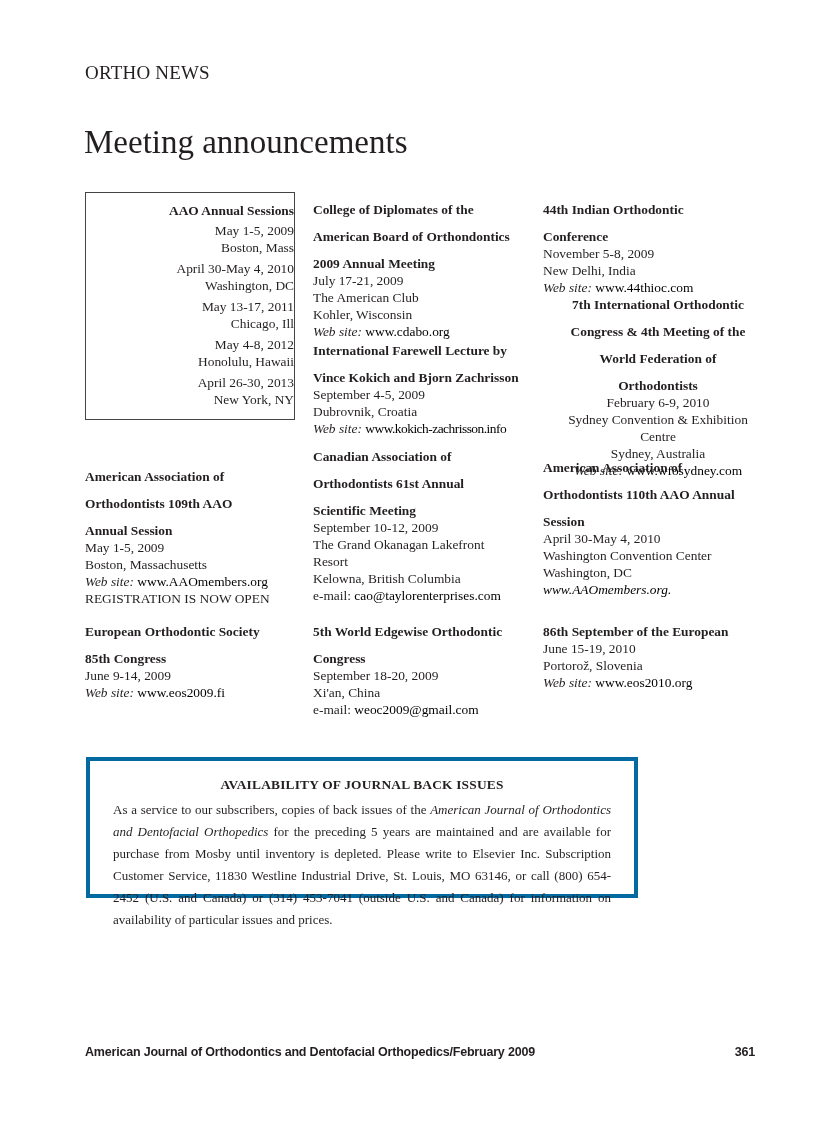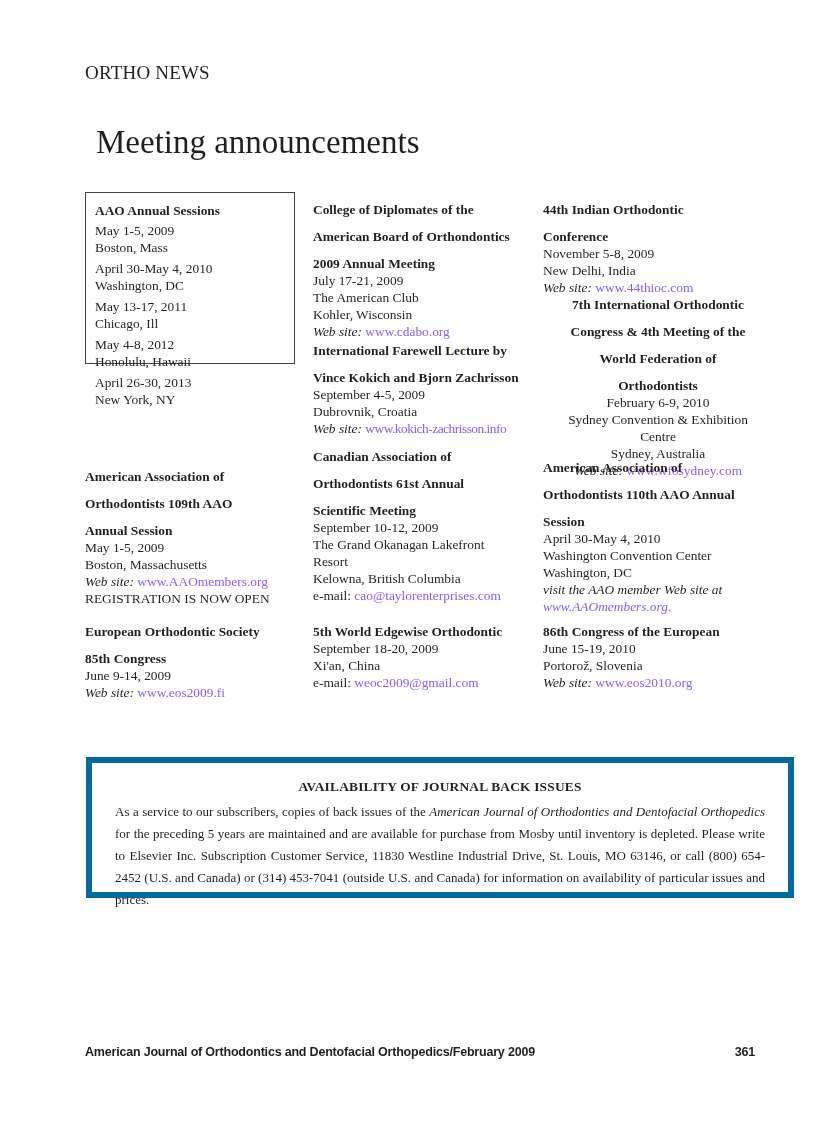--- a/index.html
+++ b/index.html
@@ -1,34 +1,34 @@
 <!DOCTYPE html>
 <html><head>
 <meta charset="utf-8">
 <style>
   html, body { margin: 0; padding: 0; background: #ffffff; }
   body { width: 838px; height: 1122px; position: relative; overflow: hidden;
          font-family: "Liberation Serif", "DejaVu Serif", serif; color: #231f20; }
   .section-label { position: absolute; left: 85px; top: 62px; font-size: 19px; letter-spacing: 0.2px; }
-  .page-title { position: absolute; left: 96px; top: 122px; font-size: 33px; font-weight: normal; margin: 0; line-height: 40px; }
+  .page-title { position: absolute; left: 84px; top: 122px; font-size: 33px; font-weight: normal; margin: 0; line-height: 40px; }
   .col { position: absolute; width: 225px; font-size: 13.4px; line-height: 17px; }
   .col1 { left: 85px; }
   .col2 { left: 313px; }
   .col3 { left: 543px; width: 230px; }
   .entry { position: absolute; left: 0; right: 0; }
   .entry .t { font-weight: bold; margin-top: 10px; }
   .entry .l { white-space: nowrap; }
   .ital { font-style: italic; }
-  .link { color: #8b5cf6; font-family: Liberation Serif, serif; }
-  .boxed { position: absolute; left: 85px; top: 192px; width: 210px; height: 172px;
-           border: 1px solid #444; box-sizing: border-box; padding: 9px 0 0 9px; font-size: 13.4px; line-height: 17px; }
+  .link { color: #000000; font-family: Liberation Serif, serif; }
+  .boxed { position: absolute; left: 85px; top: 192px; width: 210px; height: 228px;
+           border: 1px solid #444; box-sizing: border-box; padding: 9px 0 0 9px; font-size: 13.4px; line-height: 17px; text-align: right; }
   .boxed .t { font-weight: bold; margin-bottom: 3px; }
   .boxed .grp { margin-bottom: 4px; }
-  .notice { position: absolute; left: 86px; top: 757px; width: 708px; height: 141px;
-            border: 6px solid #0369a1; box-sizing: border-box; padding: 16px 17px 0 17px; }
+  .notice { position: absolute; left: 86px; top: 757px; width: 552px; height: 141px;
+            border: 4px solid #0369a1; box-sizing: border-box; padding: 16px 17px 0 17px; }
   .notice h2 { margin: 0 0 6px 0; font-size: 13.4px; font-weight: bold; text-align: center; letter-spacing: 0.2px; }
   .notice p { margin: 6px; font-size: 13px; line-height: 22px; text-align: justify; }
   .footer { position: absolute; left: 85px; top: 1045px; width: 670px; font-family: "Liberation Sans", "DejaVu Sans", sans-serif;
             font-size: 12.5px; font-weight: bold; letter-spacing: -0.2px; }
   .footer .pg { position: absolute; right: 0; top: 0; }
 </style>
 </head>
 <body>
 
 <div class="section-label">ORTHO NEWS</div>
@@ -98,20 +98,21 @@
     <div class="t l">Orthodontists 61st Annual</div>
     <div class="t l">Scientific Meeting</div>
     <div class="l">September 10-12, 2009</div>
     <div class="l">The Grand Okanagan Lakefront</div>
     <div class="l">Resort</div>
     <div class="l">Kelowna, British Columbia</div>
     <div class="l"><span>e-mail:</span> <span class="link">cao@taylorenterprises.com</span></div>
   </div>
   <div class="entry" style="top:613px;">
     <div class="t l">5th World Edgewise Orthodontic</div>
+    <div class="t l">Congress</div>
     <div class="l">September 18-20, 2009</div>
     <div class="l">Xi'an, China</div>
     <div class="l"><span>e-mail:</span> <span class="link">weoc2009@gmail.com</span></div>
   </div>
 </div>
 
 <div class="col col3" style="top:0;">
   <div class="entry" style="top:191px;">
     <div class="t l">44th Indian Orthodontic</div>
     <div class="t l">Conference</div>
@@ -130,25 +131,24 @@
     <div class="l">Sydney, Australia</div>
     <div class="l"><span class="ital">Web site:</span> <span class="link">www.wfosydney.com</span></div>
   </div>
   <div class="entry" style="top:449px;">
     <div class="t l">American Association of</div>
     <div class="t l">Orthodontists 110th AAO Annual</div>
     <div class="t l">Session</div>
     <div class="l">April 30-May 4, 2010</div>
     <div class="l">Washington Convention Center</div>
     <div class="l">Washington, DC</div>
-    <div class="l ital">visit the AAO member Web site at</div>
     <div class="l ital link">www.AAOmembers.org.</div>
   </div>
   <div class="entry" style="top:613px;">
-    <div class="t l">86th Congress of the European</div>
+    <div class="t l">86th September of the European</div>
     <div class="l">June 15-19, 2010</div>
     <div class="l">Portorož, Slovenia</div>
     <div class="l"><span class="ital">Web site:</span> <span class="link">www.eos2010.org</span></div>
   </div>
 </div>
 
 <div class="notice">
   <h2>AVAILABILITY OF JOURNAL BACK ISSUES</h2>
   <p><span>As a service to our subscribers, copies of back issues of the </span><span class="ital">American Journal of Orthodontics and Dentofacial Orthopedics</span><span> for the preceding 5 years are maintained and are available for purchase from Mosby until inventory is depleted. Please write to Elsevier Inc. Subscription Customer Service, 11830 Westline Industrial Drive, St. Louis, MO 63146, or call (800) 654-2452 (U.S. and Canada) or (314) 453-7041 (outside U.S. and Canada) for information on availability of particular issues and prices.</span></p>
 </div>

